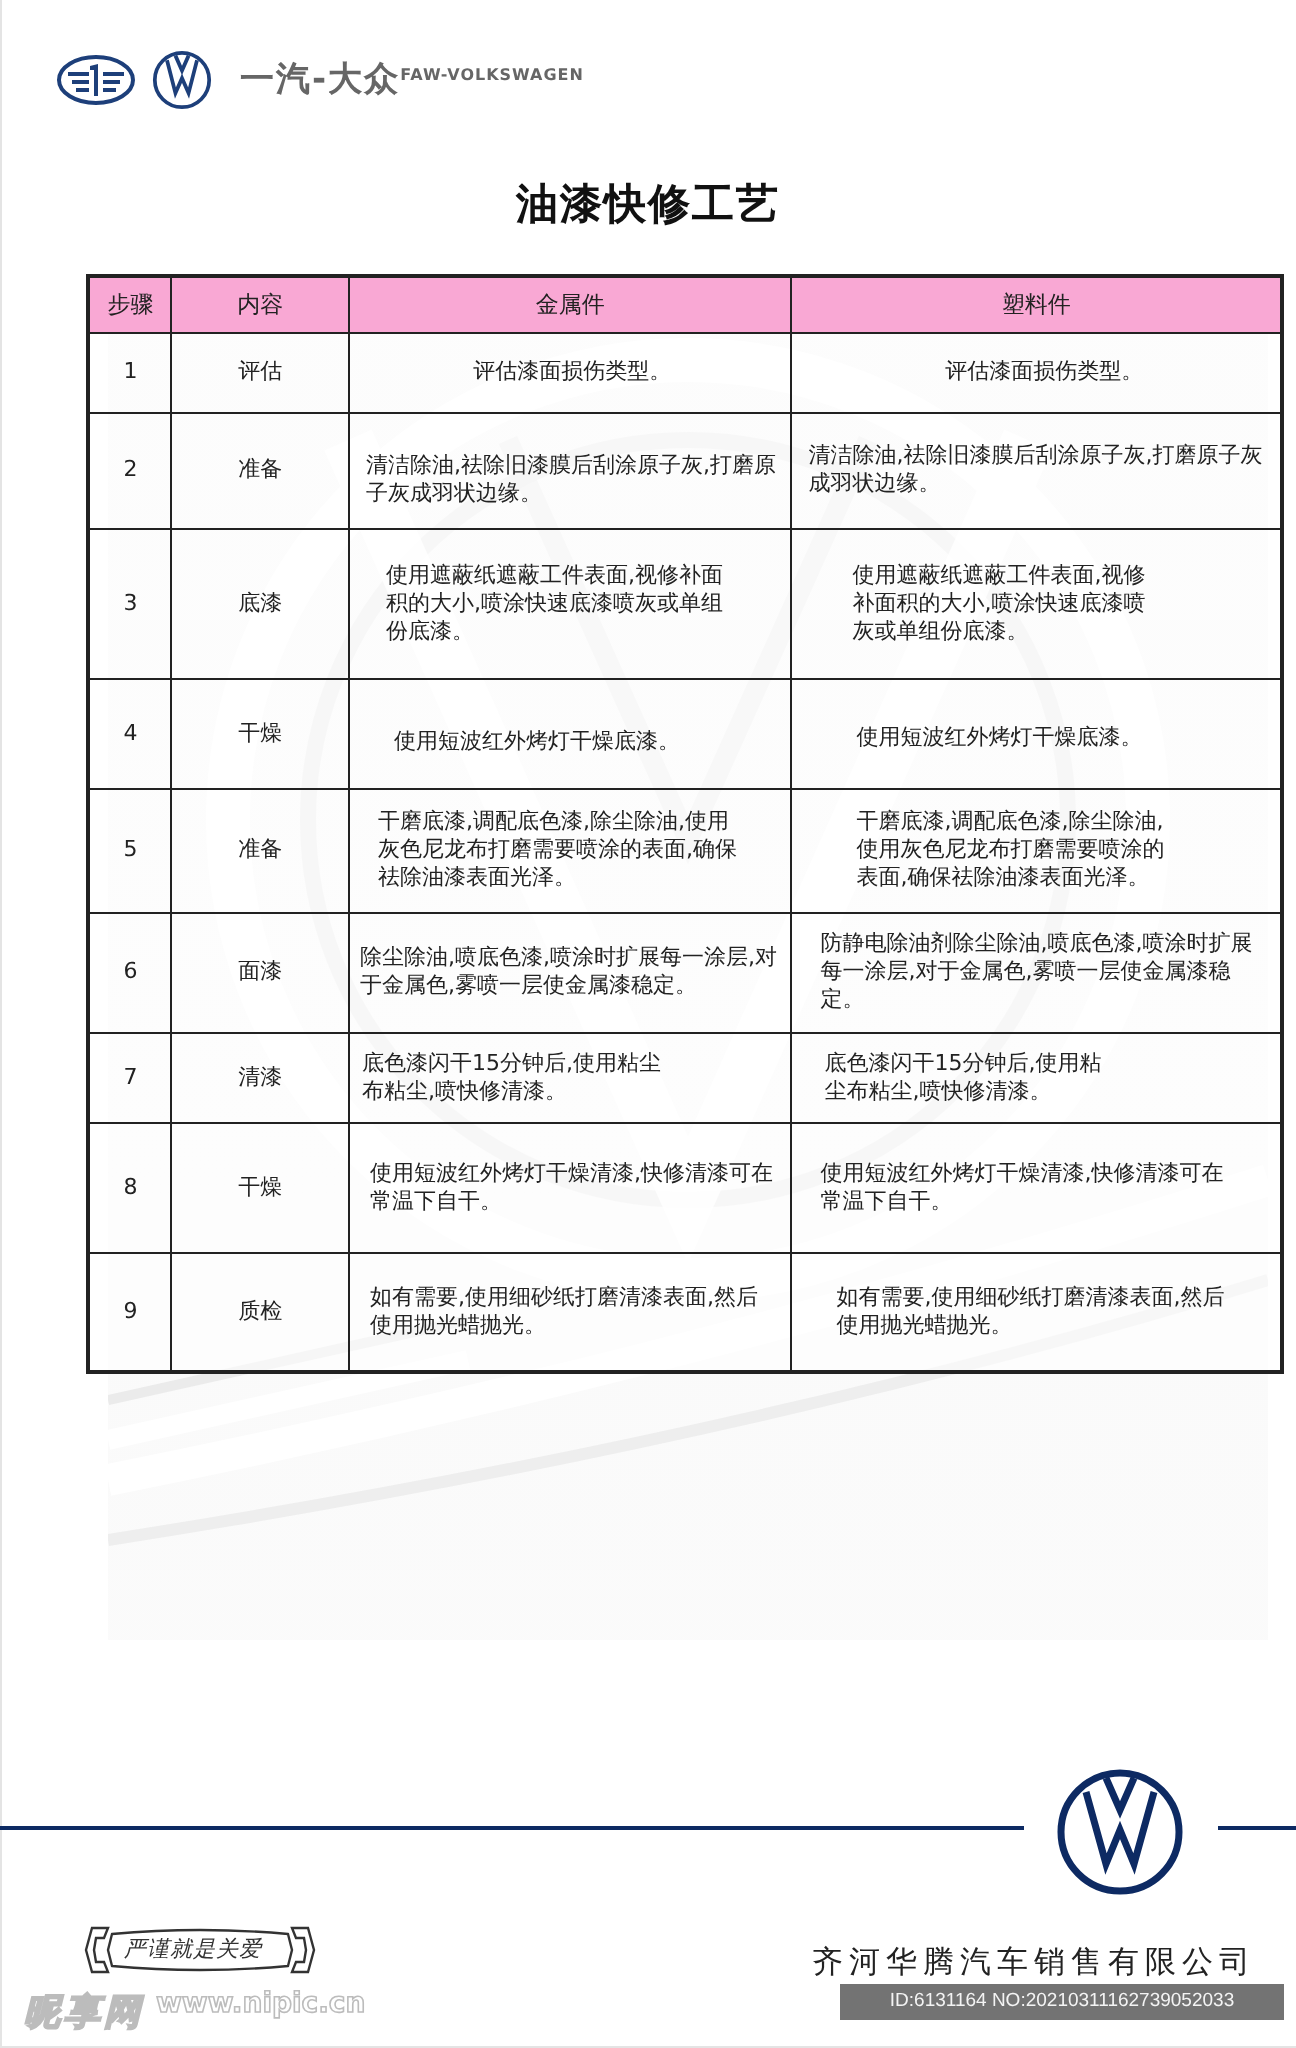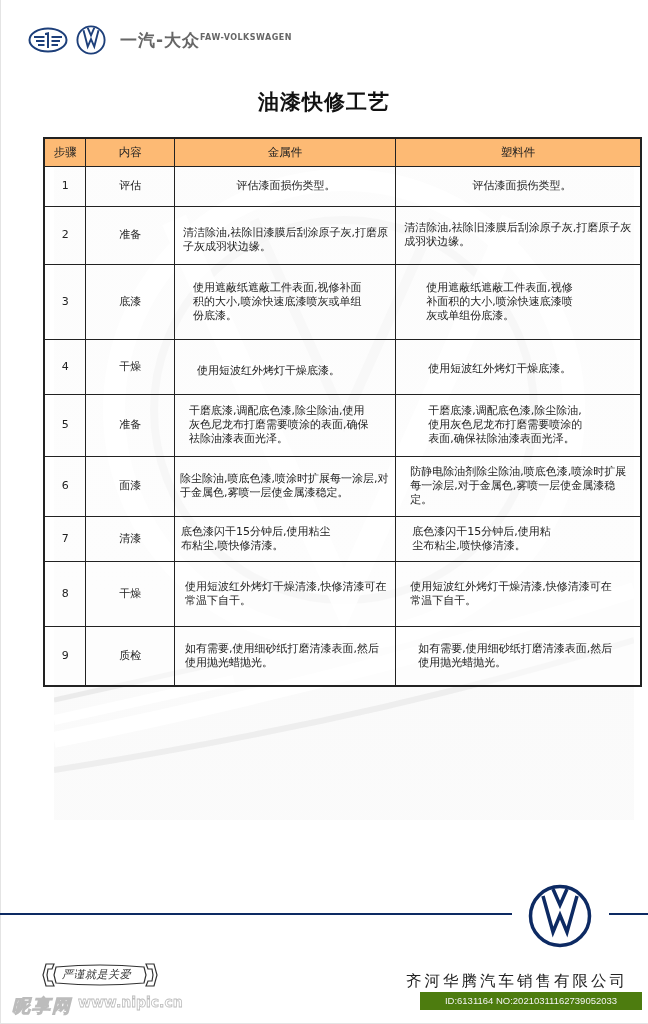--- a/index.html
+++ b/index.html
@@ -18,37 +18,37 @@
   .vw-small { width: 30px; height: 30px; }
   .brand-text { display: flex; flex-direction: row; margin-left: 6px; }
   .brand-cn { font-size: 17px; font-weight: bold; color: #666; letter-spacing: 1px; line-height: 18px; }
   .brand-en { font-size: 8px; color: #666; letter-spacing: 0.5px; font-weight: bold; margin-top: 2px; }
 
   .page-title { position: absolute; left: 0; width: 648px; top: 88px; text-align: center; font-size: 21px; font-weight: bold; color: #111; letter-spacing: 1px; }
 
   
   table.proc { position: absolute; left: 43px; top: 137px; width: 599px; border-collapse: collapse; font-size: 11px; color: #222; }
   table.proc th, table.proc td { border: 1px solid #222; text-align: center; vertical-align: middle; padding: 0 4px; line-height: 14px; }
-  table.proc th { background: #fdba74; font-weight: normal; height: 28px; font-size: 11.5px; }
+  table.proc th { background: #f9a8d4; font-weight: normal; height: 28px; font-size: 11.5px; }
   table.proc td.step { width: 42px; }
   table.proc td.content { width: 89px; }
   table.proc td.metal { width: 222px; text-align: left; padding: 0 6px 0 8px; }
   table.proc td.plastic { width: 246px; text-align: left; padding: 0 6px 0 14px; }
   table.proc td.center { text-align: center; }
   table.proc tr.body-row td { background: rgba(255,255,255,0.55); }
   table.proc { border: 2px solid #222; }
 
   
   .footer-line-left { position: absolute; left: 0; top: 913px; width: 512px; height: 2px; background: #0d2a63; }
   .footer-line-right { position: absolute; left: 609px; top: 913px; width: 39px; height: 2px; background: #0d2a63; }
   .vw-big { position: absolute; left: 528px; top: 884px; width: 64px; height: 64px; }
 
   .slogan { position: absolute; left: 42px; top: 961px; width: 116px; height: 28px; }
   .company { position: absolute; right: 20px; top: 971px; font-size: 15.5px; color: #222; letter-spacing: 3px; font-weight: normal; }
-  .id-strip { position: absolute; left: 420px; top: 992px; width: 222px; height: 18px; background: #4d7c0f; color: #f4f4f4; font-size: 9.5px; line-height: 18px; text-align: center; font-family: "Liberation Sans", sans-serif; }
+  .id-strip { position: absolute; left: 420px; top: 992px; width: 222px; height: 18px; background: #737373; color: #f4f4f4; font-size: 9.5px; line-height: 18px; text-align: center; font-family: "Liberation Sans", sans-serif; }
   .nipic { position: absolute; left: 12px; top: 994px; height: 22px; display: flex; align-items: flex-start; gap: 6px; }
   .nipic-cn { font-size: 18px; font-weight: bold; color: #fff; -webkit-text-stroke: 1px #bcbcbc; letter-spacing: 2px; font-style: italic; }
   .nipic-url { font-size: 14px; font-weight: bold; color: #fff; -webkit-text-stroke: 0.8px #bcbcbc; font-family: "DejaVu Sans", sans-serif; }
 </style>
 </head>
 <body>
 
 <div class="page-border"></div>
 
 <div class="bg-art">

